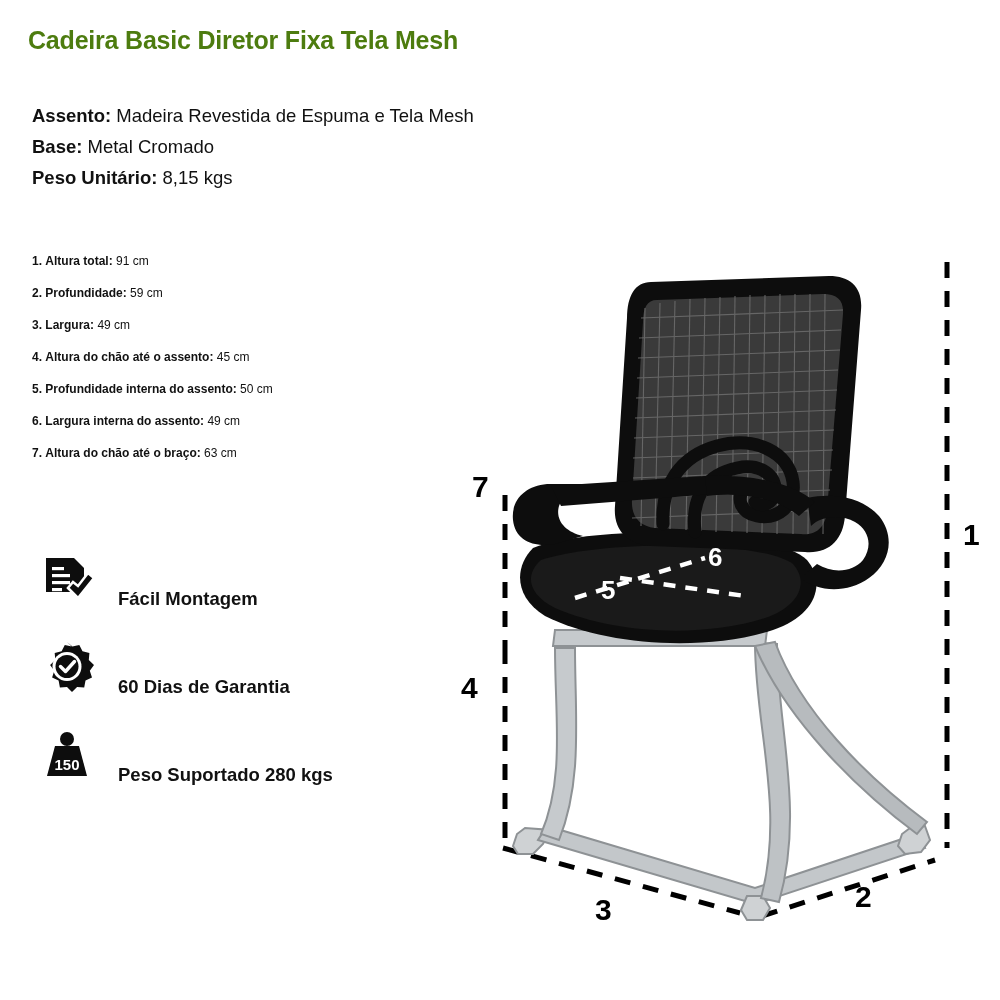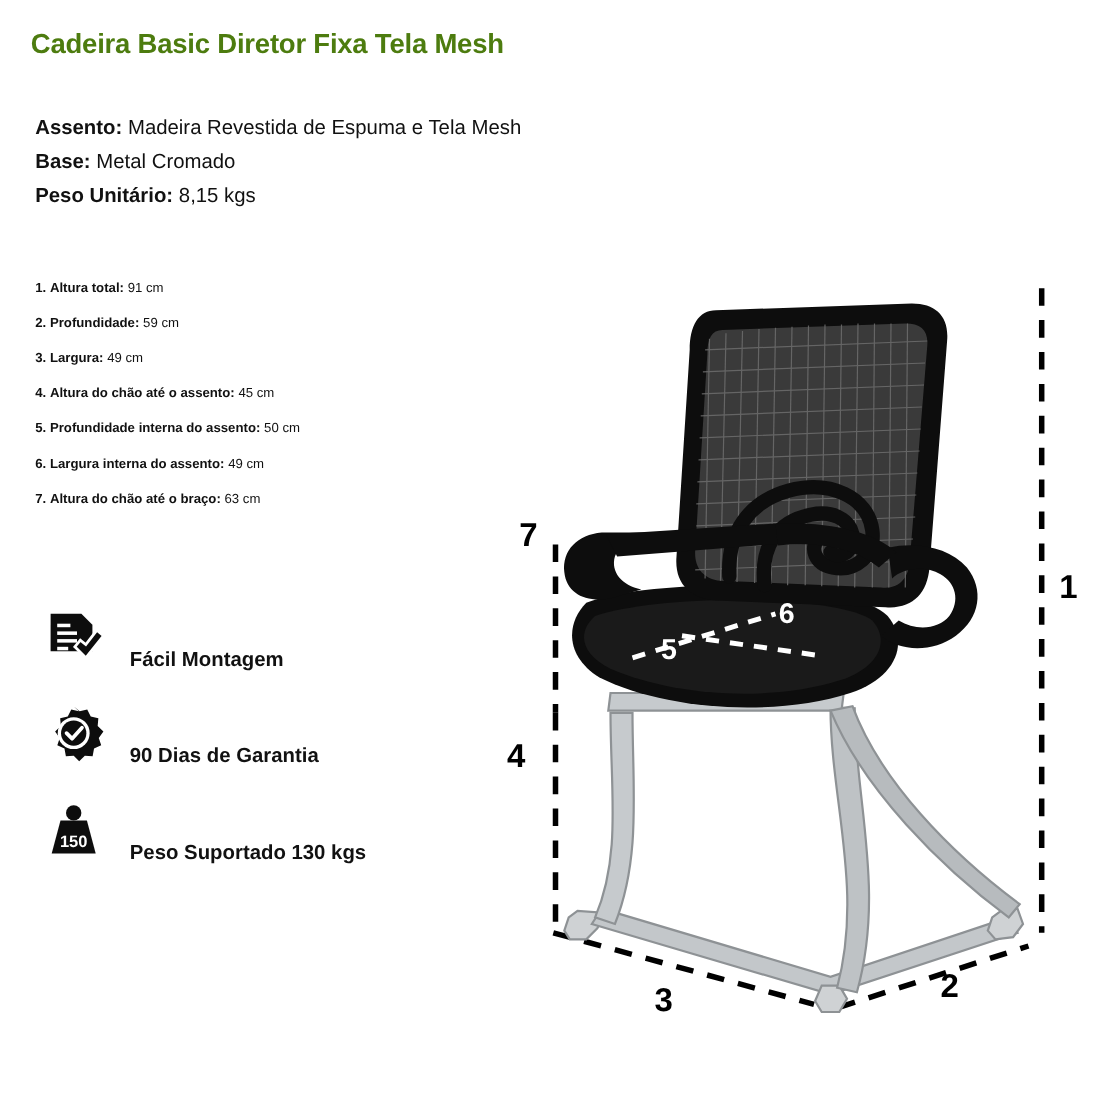--- a/index.html
+++ b/index.html
@@ -195,32 +195,32 @@
 
     <div class="feature">
       <span class="ficon">
         <svg width="58" height="58" viewBox="0 0 58 58">
           <path d="M29 2 l5.4 4.6 l6.9 -1.6 l3.2 6.3 l6.9 1.7 l-0.6 7.1 l5.2 4.9 l-4.2 5.8 l2.2 6.8 l-6.5 2.9 l-1.3 7 l-7.1 -0.5 l-5.1 5 l-5.0 -5 l-7.1 0.5 l-1.3 -7 l-6.5 -2.9 l2.2 -6.8 l-4.2 -5.8 l5.2 -4.9 l-0.6 -7.1 l6.9 -1.7 l3.2 -6.3 l6.9 1.6 z" fill="#0d0d0d"></path>
           <circle cx="29" cy="26.5" r="14.5" fill="#ffffff"></circle>
           <circle cx="29" cy="26.5" r="11.5" fill="#0d0d0d"></circle>
           <path d="M22.5 26.5 l5 5 l9 -10" fill="none" stroke="#ffffff" stroke-width="3.4" stroke-linecap="round" stroke-linejoin="round"></path>
         </svg>
       </span>
-      <span class="flabel">90 Dias de Garantia</span>
+      <span class="flabel">60 Dias de Garantia</span>
     </div>
 
     <div class="feature">
       <span class="ficon">
         <svg width="58" height="58" viewBox="0 0 58 58">
           <circle cx="29" cy="11" r="7" fill="#0d0d0d"></circle>
           <path d="M17 18 h24 l8 30 h-40 z" fill="#0d0d0d"></path>
           <text x="29" y="42" text-anchor="middle" font-family="Liberation Sans, sans-serif" font-size="15" font-weight="bold" fill="#ffffff">150</text>
         </svg>
       </span>
-      <span class="flabel">Peso Suportado 130 kgs</span>
+      <span class="flabel">Peso Suportado 280 kgs</span>
     </div>
 
   </div>
 
   <div class="illustration">
     <svg width="545" height="700" viewBox="0 0 545 700">
 
       <g stroke="#000000" stroke-width="5" stroke-dasharray="16 13" fill="none" stroke-linecap="butt">
 
         <line x1="492" y1="14" x2="492" y2="600"></line>

